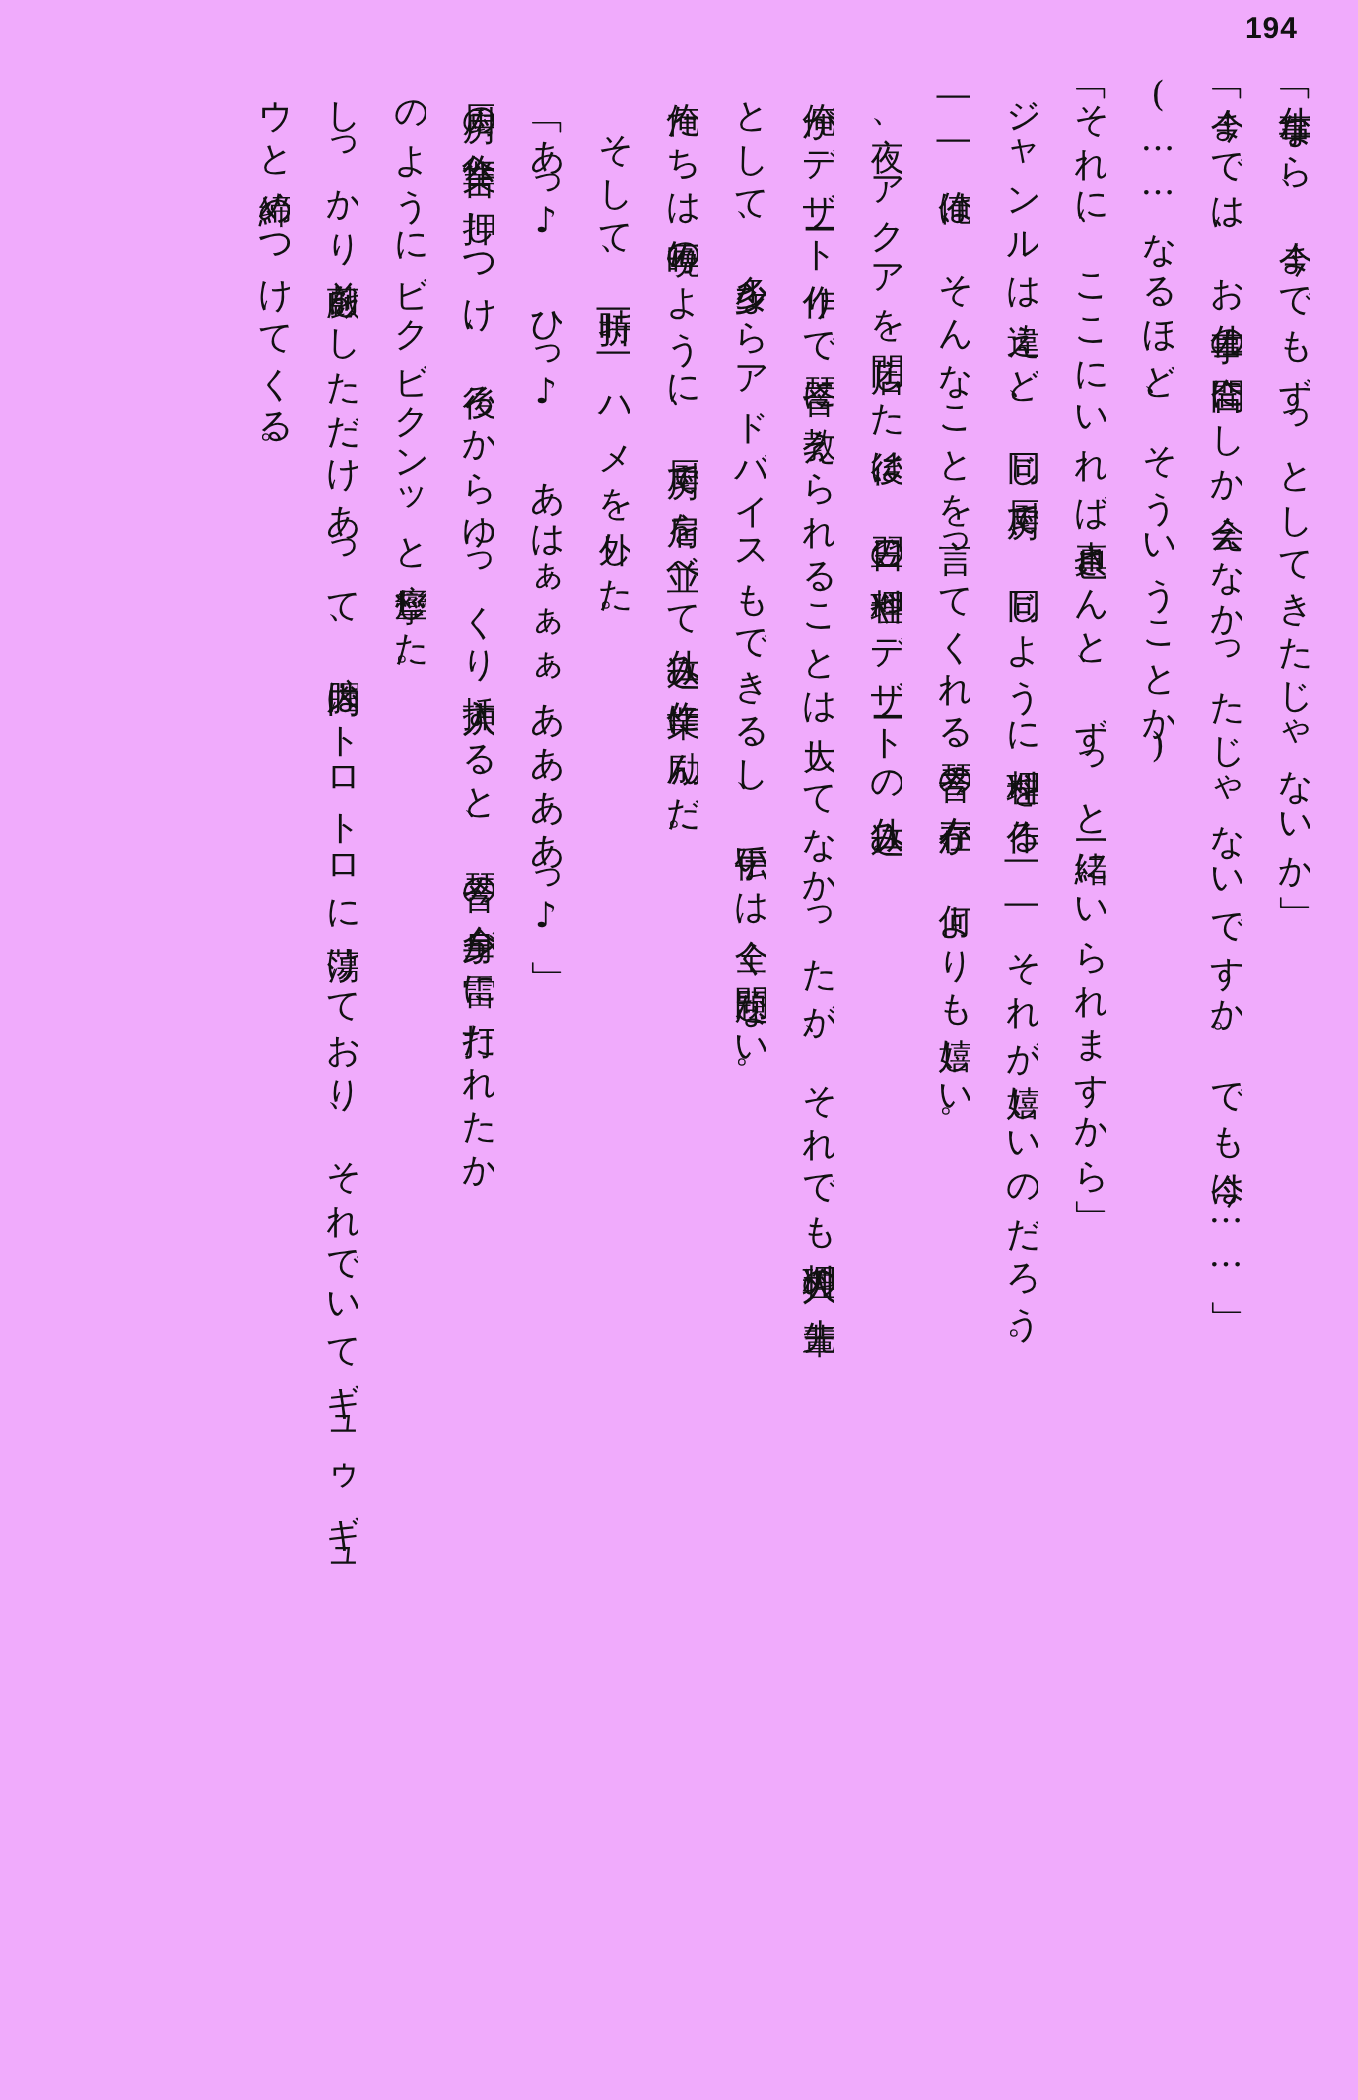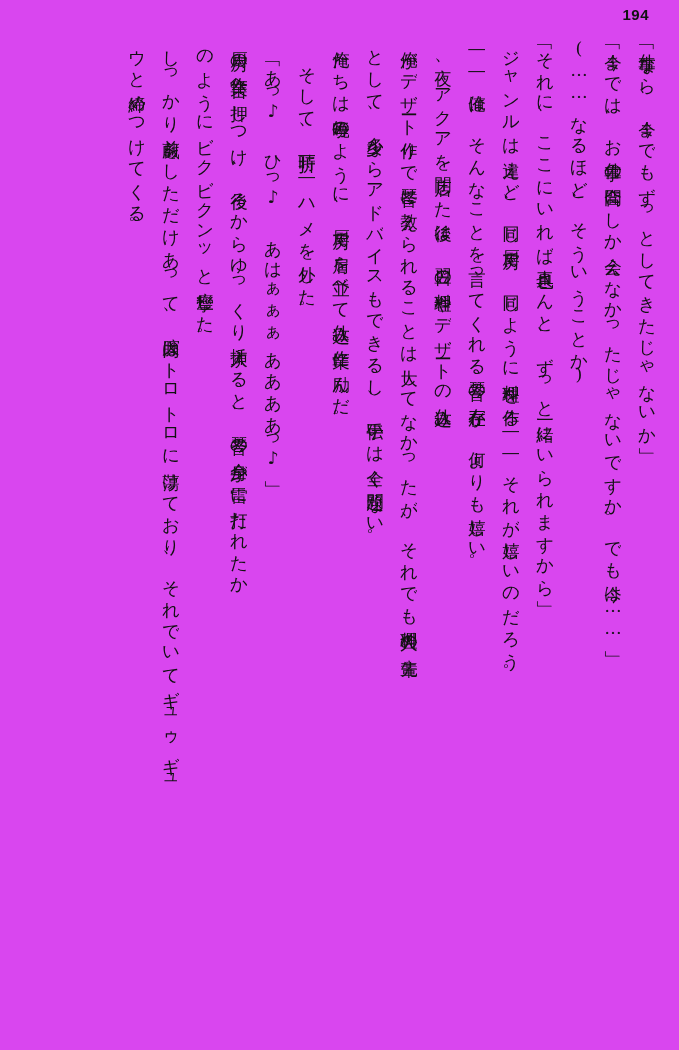--- a/index.html
+++ b/index.html
@@ -4,21 +4,21 @@
 <style>
   html, body {
     margin: 0;
     padding: 0;
     background: #ffffff;
   }
   #page {
     position: relative;
     width: 679px;
     height: 1050px;
-    background: #d946ef;
+    background: #f0abfc;
     overflow: hidden;
     font-family: "DejaVu Serif", "Liberation Serif", serif;
     color: #111111;
   }
   #page-number {
     position: absolute;
     top: 6px;
     right: 30px;
     font-size: 15px;
     font-family: "Liberation Sans", sans-serif;

